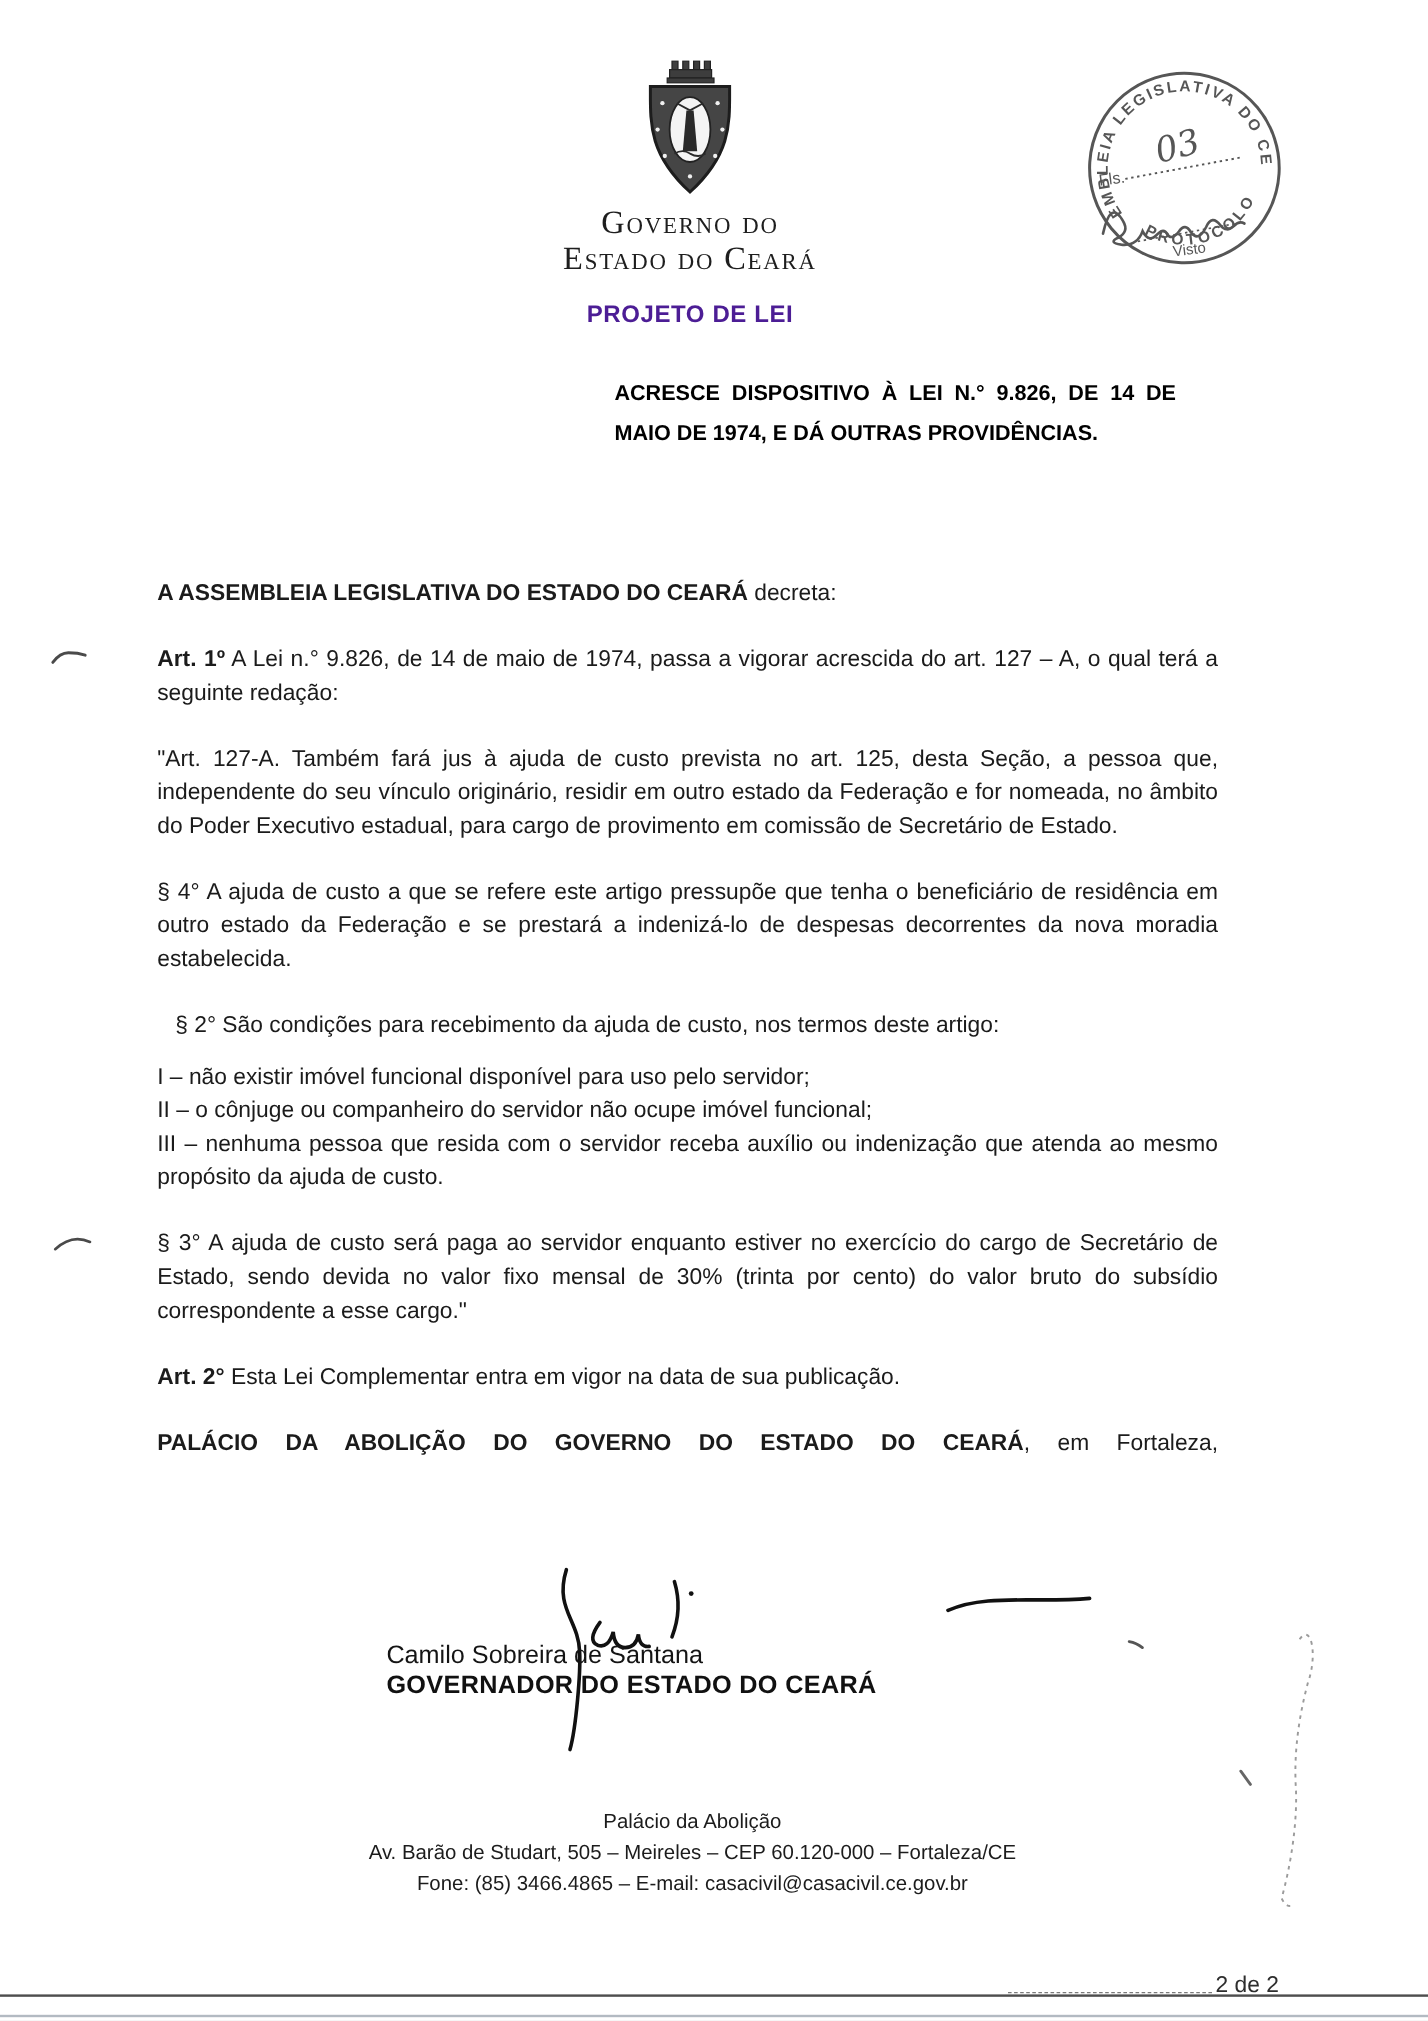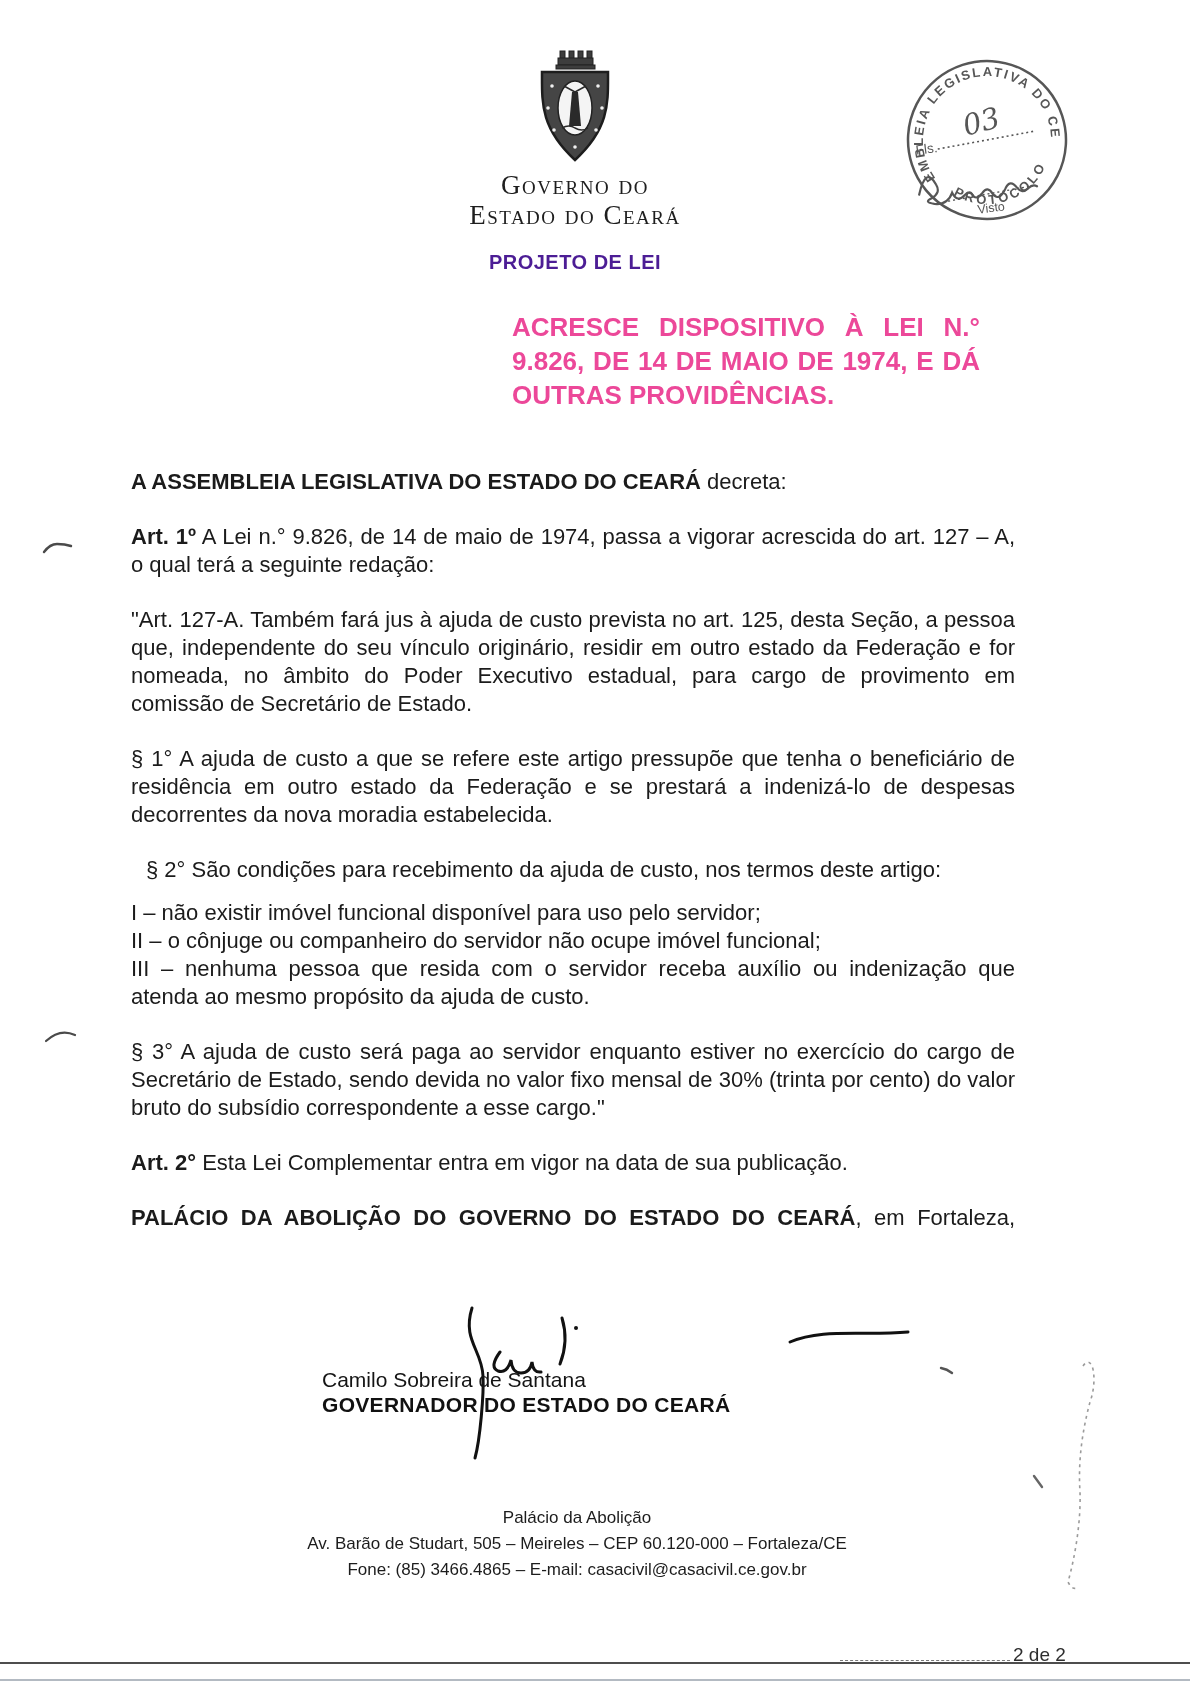--- a/index.html
+++ b/index.html
@@ -12,25 +12,25 @@
   .abs { position:absolute; }
 
   
   .hdr { left:20px; top:50px; width:1110px; text-align:center; }
   .crest { display:block; margin:0 auto 6px auto; }
   .org { font-family:"Liberation Serif","DejaVu Serif",serif; font-variant:small-caps;
          font-size:27px; line-height:30px; letter-spacing:1.5px; color:#1e1e1e; }
   .doc-type { margin-top:21px; font-weight:bold; font-size:20px; letter-spacing:.5px; color:#4c1d95; }
 
   
-  .epigraph { left:512px; top:310px; width:468px; font-weight:bold; font-size:26px;
-              line-height:34px; text-align:justify; color:#ec4899; }
+  .epigraph { left:512px; top:310px; width:468px; font-weight:bold; font-size:18px;
+              line-height:34px; text-align:justify; color:#000000; }
 
   
-  .body { left:131px; top:468px; width:884px; font-size:22px; line-height:28px; }
+  .body { left:131px; top:481px; width:884px; font-size:19px; line-height:28px; }
   .body p { margin:0 0 27px 0; text-align:justify; }
   .body .tight { margin:15px; }
   .b { font-weight:bold; }
   .palacio { text-align:justify; text-align-last:justify; margin-bottom:0 !important; }
   .dateline { margin-top:10px; }
   .dateline span { display:inline-block; }
   .gap1 { margin-left:82px; } .gap2 { margin-left:170px; }
 
   
   .sigtext { left:322px; top:1366px; width:600px; }
@@ -120,21 +120,21 @@
 
   <div class="abs epigraph">ACRESCE DISPOSITIVO À LEI N.° 9.826, DE 14 DE MAIO DE 1974, E DÁ OUTRAS PROVIDÊNCIAS.</div>
 
   <div class="abs body">
     <p><span class="b">A ASSEMBLEIA LEGISLATIVA DO ESTADO DO CEARÁ</span><span> decreta:</span></p>
 
     <p><span class="b">Art. 1º</span><span> A Lei n.° 9.826, de 14 de maio de 1974, passa a vigorar acrescida do art. 127 – A, o qual terá a seguinte redação:</span></p>
 
     <p>"Art. 127-A. Também fará jus à ajuda de custo prevista no art. 125, desta Seção, a pessoa que, independente do seu vínculo originário, residir em outro estado da Federação e for nomeada, no âmbito do Poder Executivo estadual, para cargo de provimento em comissão de Secretário de Estado.</p>
 
-    <p>§ 1° A ajuda de custo a que se refere este artigo pressupõe que tenha o beneficiário de residência em outro estado da Federação e se prestará a indenizá-lo de despesas decorrentes da nova moradia estabelecida.</p>
+    <p>§ 4° A ajuda de custo a que se refere este artigo pressupõe que tenha o beneficiário de residência em outro estado da Federação e se prestará a indenizá-lo de despesas decorrentes da nova moradia estabelecida.</p>
 
     <p class="tight">§ 2° São condições para recebimento da ajuda de custo, nos termos deste artigo:</p>
     <div style="text-align:justify;">I – não existir imóvel funcional disponível para uso pelo servidor;</div>
     <div style="text-align:justify;">II – o cônjuge ou companheiro do servidor não ocupe imóvel funcional;</div>
     <div style="text-align:justify; margin-bottom:27px;">III – nenhuma pessoa que resida com o servidor receba auxílio ou indenização que atenda ao mesmo propósito da ajuda de custo.</div>
 
     <p>§ 3° A ajuda de custo será paga ao servidor enquanto estiver no exercício do cargo de Secretário de Estado, sendo devida no valor fixo mensal de 30% (trinta por cento) do valor bruto do subsídio correspondente a esse cargo."</p>
 
     <p><span class="b">Art. 2°</span><span> Esta Lei Complementar entra em vigor na data de sua publicação.</span></p>
 

